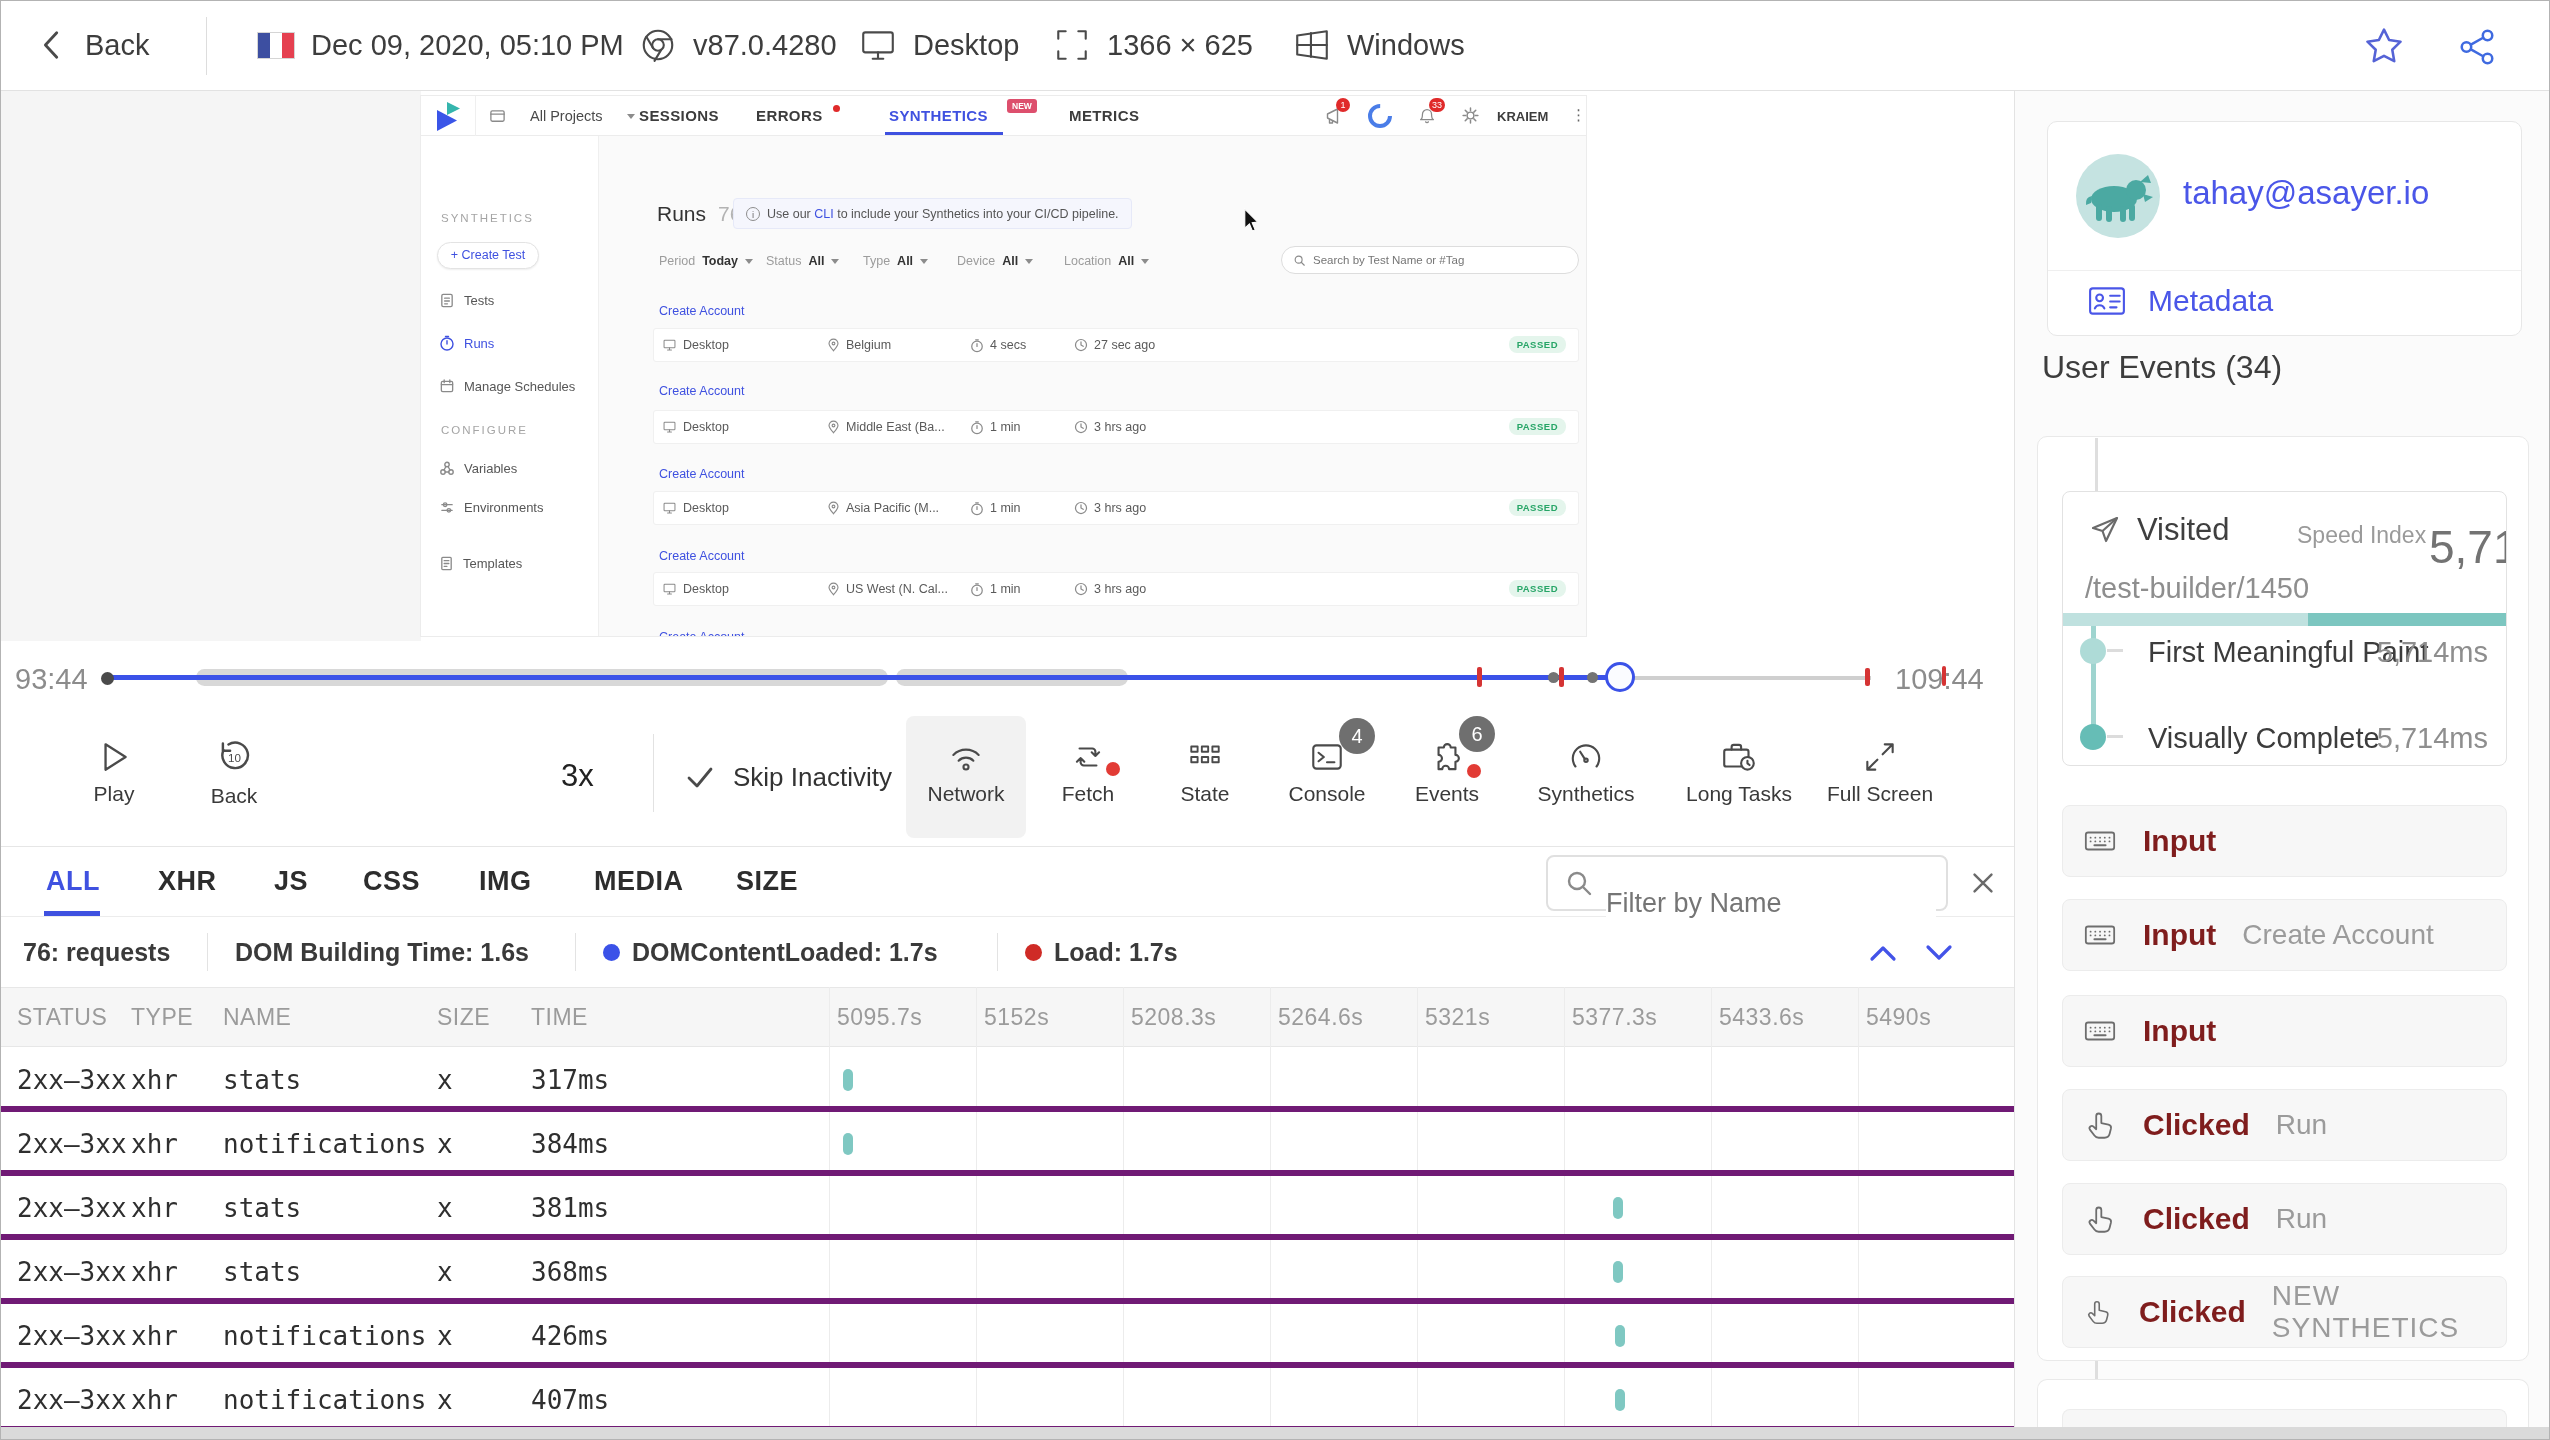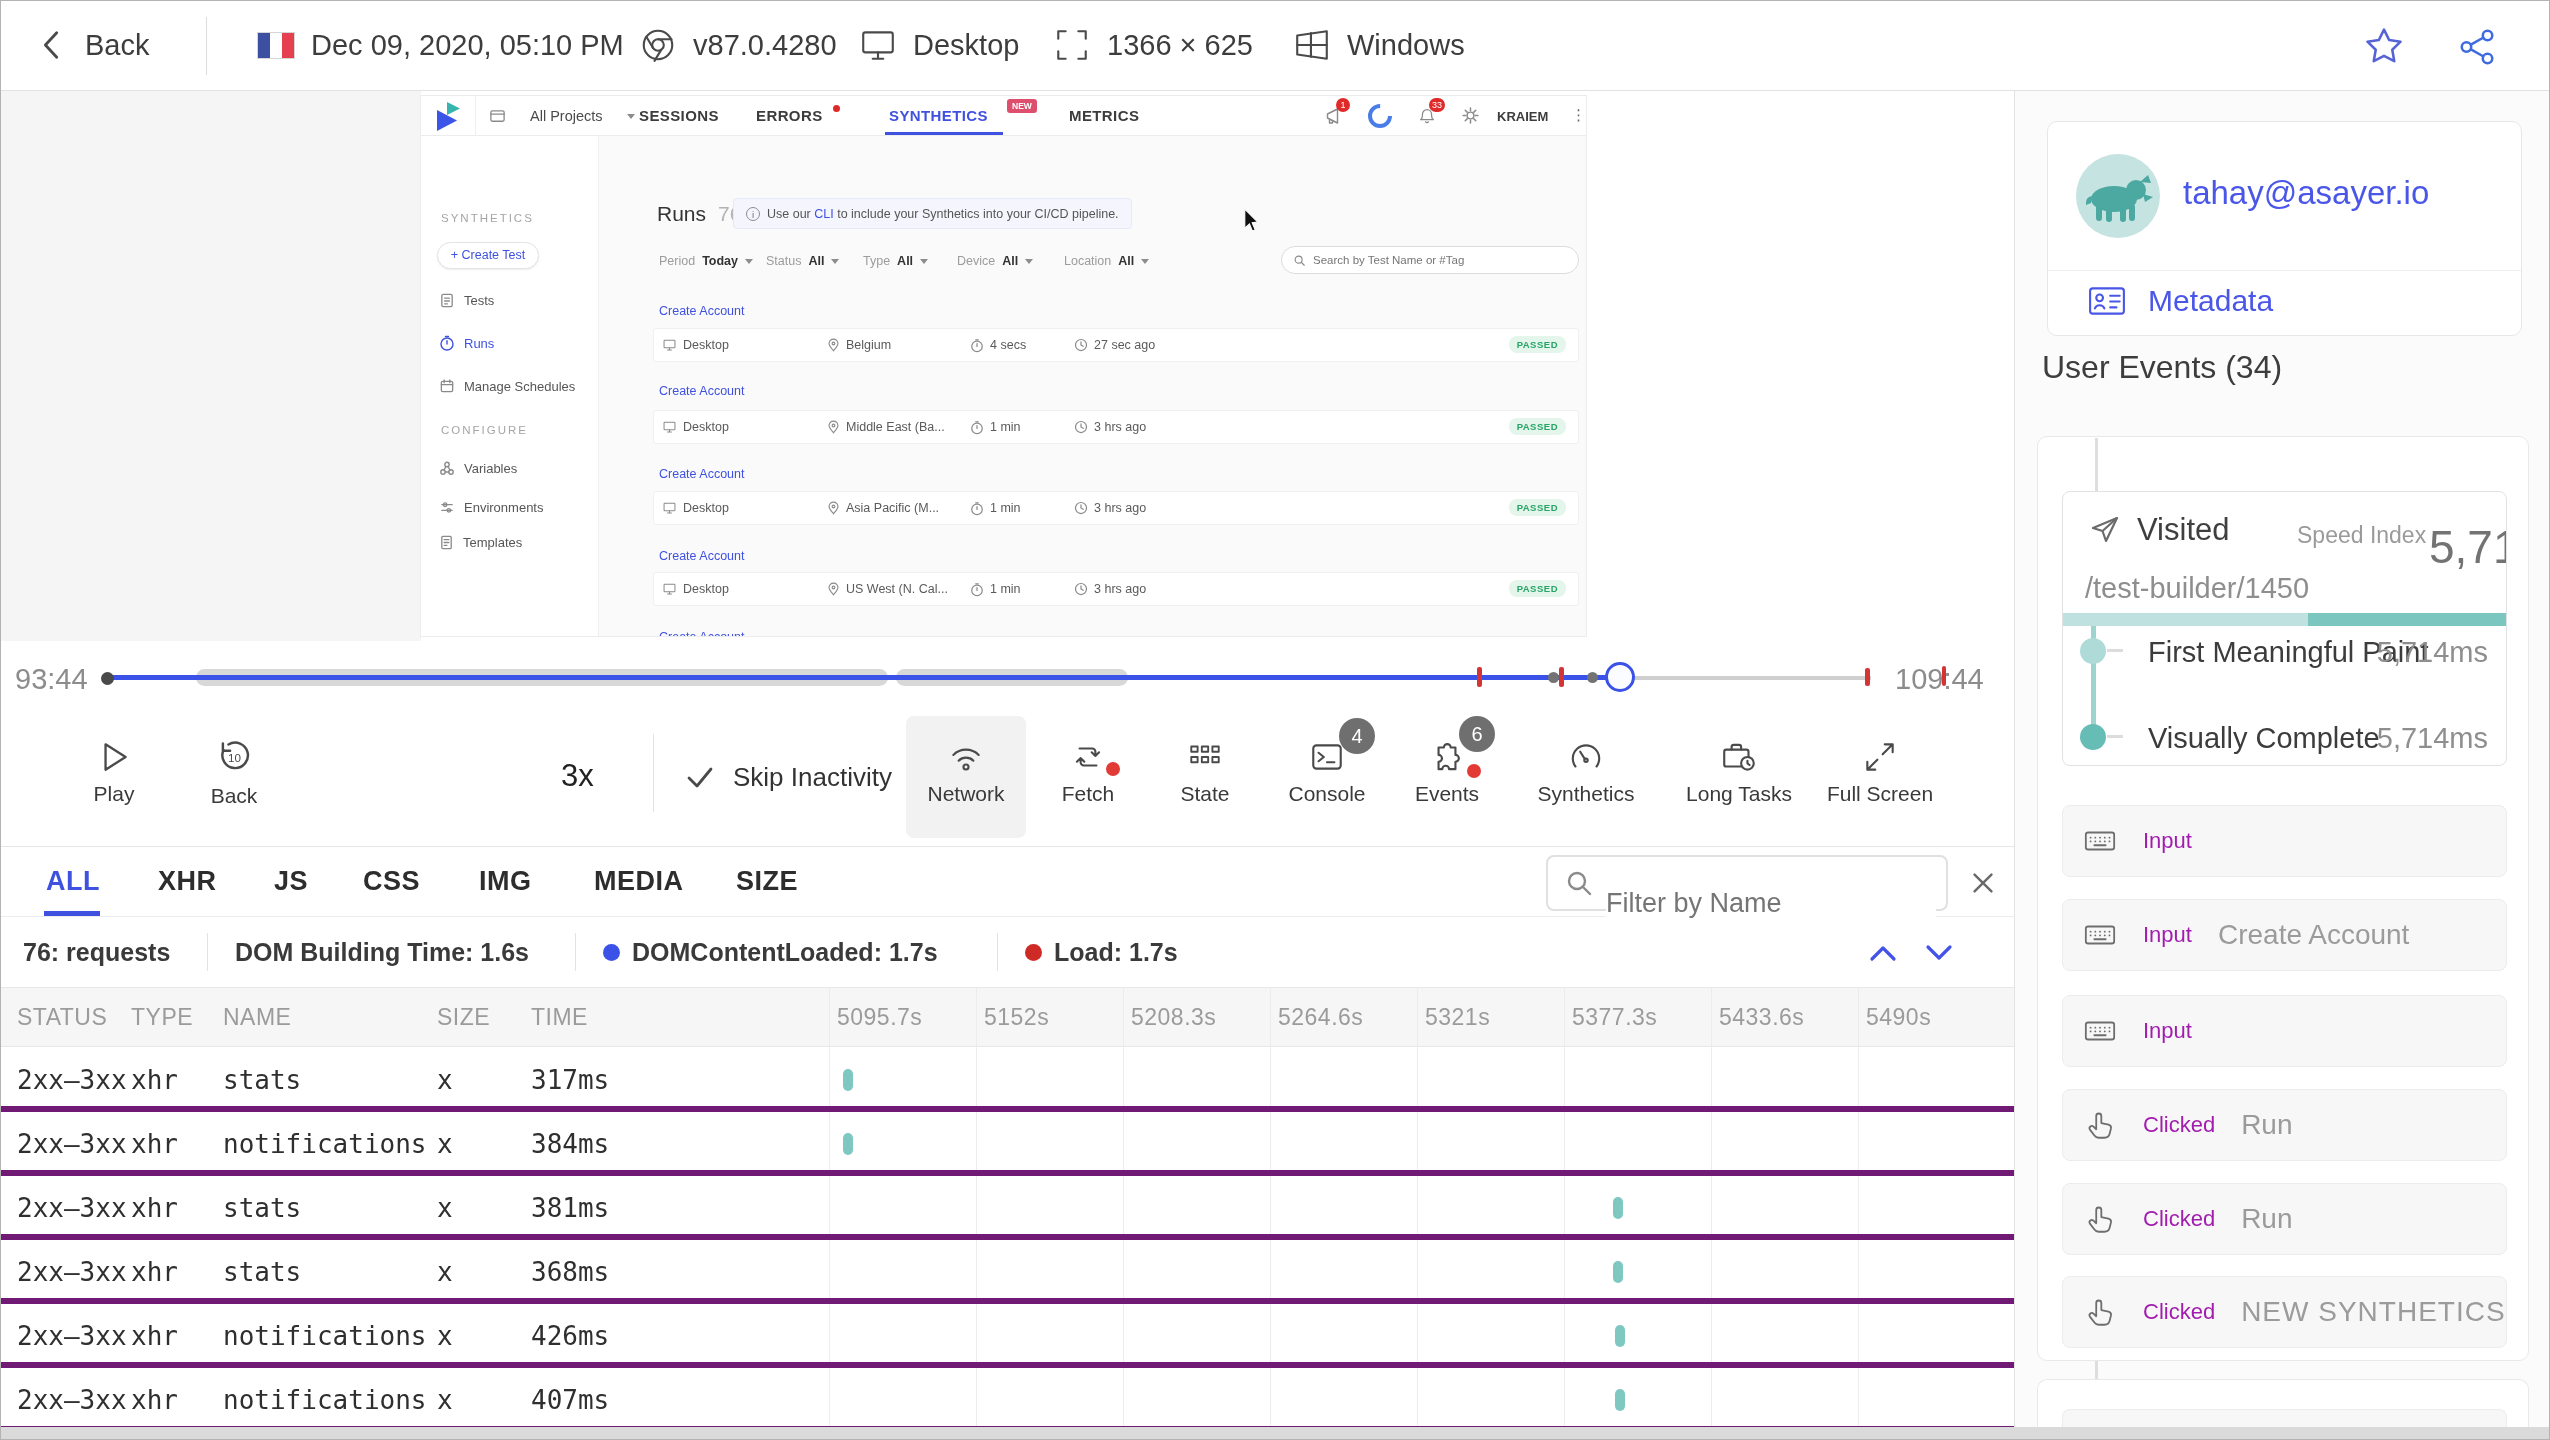--- a/index.html
+++ b/index.html
@@ -63,21 +63,21 @@
   .hcol{position:absolute;top:0;height:58px;line-height:58px;font-size:23px;color:#9b9b9b;letter-spacing:.5px}
   .gl{position:absolute;top:140px;width:1px;height:455px;background:#ececec}
   .nrow{position:absolute;left:0;width:2013px;height:64px;border-bottom:6px solid #701a75;font-family:"DejaVu Sans Mono",monospace;font-size:26px;color:#2f2f2f}
   .ncell{position:absolute;top:0;height:64px;line-height:64px}
   .nbar{position:absolute;top:21px;width:10px;height:22px;border-radius:5px;background:#7fc8c2;z-index:2}
 
   
   .sidebar{position:absolute;left:2013px;top:90px;width:537px;height:1350px;background:#fbfbfb;border-left:1px solid #e3e3e3}
   .ucard{position:absolute;left:32px;top:30px;width:475px;height:215px;background:#fff;border:1px solid #e7e7e7;border-radius:10px}
   .evt{position:absolute;left:47px;width:445px;height:72px;background:#f7f7f7;border:1px solid #ececec;border-radius:8px;display:flex;align-items:center;gap:26px;padding-left:20px;cursor:pointer}
-  .evt .verb{font-size:22px;color:#a21caf;font-weight:400}
+  .evt .verb{font-size:30px;color:#7f1d1d;font-weight:700}
   .evt .tgt{font-size:28px;color:#9b9b9b}
   .vcard{position:absolute;left:47px;top:400px;width:445px;height:275px;background:#fff;border:1px solid #e2e2e2;border-radius:8px;overflow:hidden}
   .bottom-strip{position:absolute;left:0;top:1426px;width:2550px;height:14px;background:#dadada;z-index:60}
 </style>
 </head>
 <body>
 
 <div class="screen">
 
   <div class="topbar">
@@ -228,21 +228,21 @@
           <span>Variables</span>
         </div>
         <div class="aitem" style="left:18px;top:364px">
           <svg width="16" height="15" viewBox="0 0 16 16" class="tico">
               <path d="M2.5 5 h11 M2.5 11 h11"></path>
               <circle cx="6" cy="5" r="1.9"></circle>
               <circle cx="10" cy="11" r="1.9"></circle>
             </svg>
           <span>Environments</span>
         </div>
-        <div class="aitem" style="left:18px;top:398px">
+        <div class="aitem" style="left:18px;top:419px">
           <svg width="15" height="17" viewBox="0 0 16 17" class="tico">
               <rect x="3" y="2" width="10" height="13" rx="1"></rect>
               <path d="M5.5 5.5 h5 M5.5 8.5 h5 M5.5 11.5 h3"></path>
             </svg>
           <span>Templates</span>
         </div>
       </div>
 
       <div class="amain">
         <span class="abs" style="left:58px;top:66px;font-size:21px;color:#333">Runs</span>

